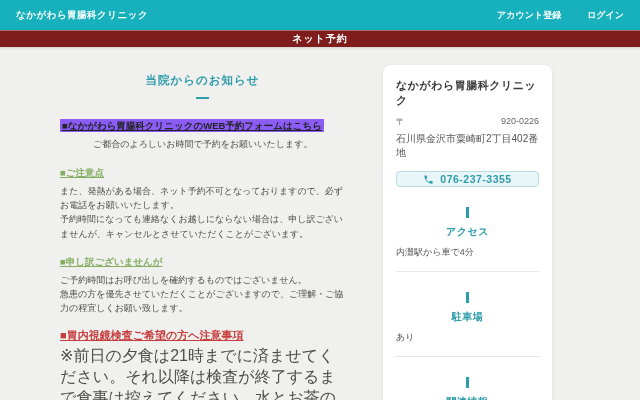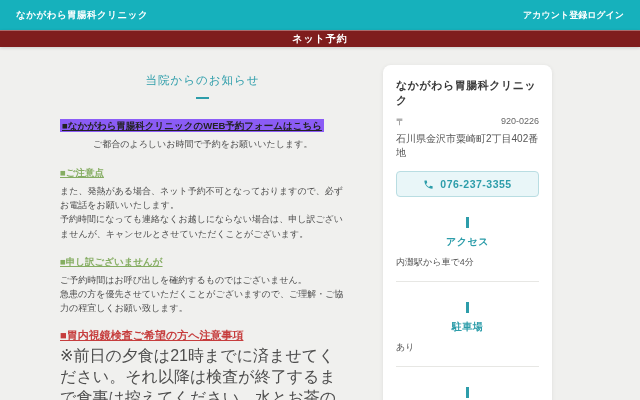--- a/index.html
+++ b/index.html
@@ -10,37 +10,37 @@
     color:#4d4d4d;
     -webkit-font-smoothing:antialiased;
   }
 
   
   .topbar {
     height:30px; background:#16b1bc; display:flex;
     align-items:center; justify-content:space-between; padding:0 16px;
   }
   .topbar .brand { color:#fff; font-size:9.5px; font-weight:bold; letter-spacing:.5px; cursor:pointer; }
-  .topbar .right { display:flex; align-items:center; }
+  .topbar .right { display:flex; align-items:center; gap:26px; }
   .topbar .navlink { color:#fff; font-size:9px; font-weight:bold; cursor:pointer; }
 
   .navbar {
     height:17px; background:#7f1d1d; border-top:1px solid rgba(255,255,255,.35);
     display:flex; align-items:center; justify-content:center;
     box-shadow:0 1px 3px rgba(0,0,0,.15); position:relative; z-index:2;
   }
   .navbar .tab { color:#fff; font-size:10px; font-weight:bold; letter-spacing:1px; cursor:pointer; }
 
   
   .main { display:flex; margin-left:60px; width:492px; }
   .col-left { width:285px; padding-top:26px; }
   .col-right { width:169px; margin-left:38px; margin-top:18px; }
 
   
-  .notice-title { color:#2d9daa; font-size:11.5px; font-weight:normal; text-align:center; letter-spacing:1px; }
+  .notice-title { color:#2d9daa; font-size:11.5px; font-weight:bold; text-align:center; letter-spacing:1px; }
   .title-accent { width:13px; height:2px; background:#2d9daa; margin:9px auto 16px; }
 
   .webform-link {
     display:inline; background:#8b5cf6; color:#222; font-size:9.5px; font-weight:bold;
     text-decoration:underline; padding:1px 2px; line-height:1.6; cursor:pointer;
   }
   .webform-note { font-size:9px; margin-top:5px; line-height:1.55;margin-left:33px; }
 
   .sec { margin-top:15px; }
   .sec-heading-green {
@@ -57,21 +57,21 @@
   
   .card {
     background:#fff; border-radius:8px; padding:13px 13px 15px;
     box-shadow:0 1px 4px rgba(40,40,40,.09);
   }
   .card .name { font-size:11px; font-weight:bold; color:#3a3a3a; letter-spacing:.5px; }
   .postal-row { display:flex; justify-content:space-between; margin-top:8px; font-size:9px; color:#666; }
   .address { font-size:10px; color:#555; margin-top:3px; }
 
   .phone-btn {
-    margin-top:11px; width:100%; height:26px; display:flex; align-items:center; justify-content:center;
+    margin-top:11px; width:100%; height:16px; display:flex; align-items:center; justify-content:center;
     gap:6px; background:#e9f6f8; border:1px solid #b9dde2; border-radius:4px;
     color:#2d9daa; font-size:10.5px; font-weight:bold; letter-spacing:.5px;
     font-family:inherit; cursor:pointer;
   }
   .phone-btn svg { display:block; }
 
   .side-heading { display:flex; align-items:center; gap:7px; margin-top:20px;flex-direction:column; }
   .side-heading .bar { width:3px; height:11px; background:#2d9daa; }
   .side-heading .txt { color:#2d9daa; font-size:10px; font-weight:bold; letter-spacing:.5px; }
   .side-value { font-size:9px; color:#555; margin:7px 0 0; }

